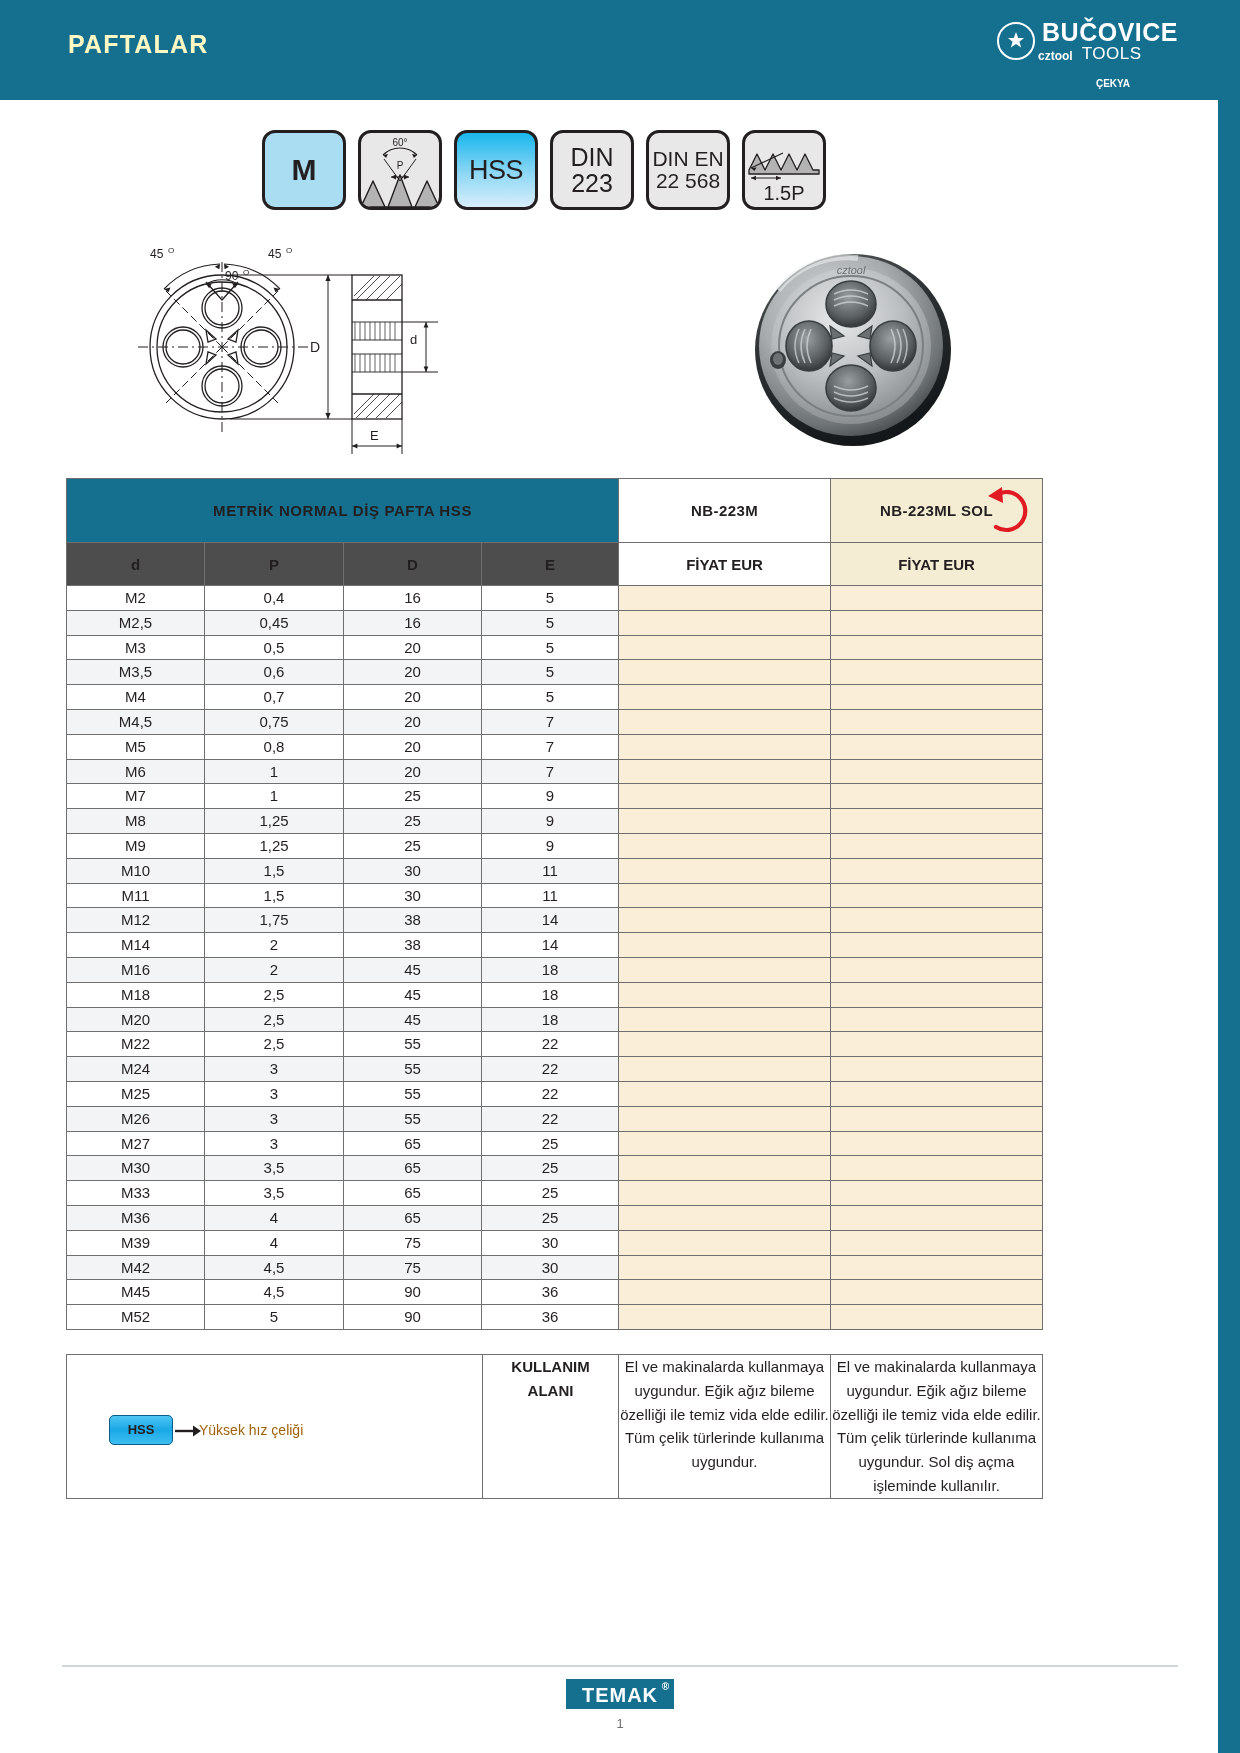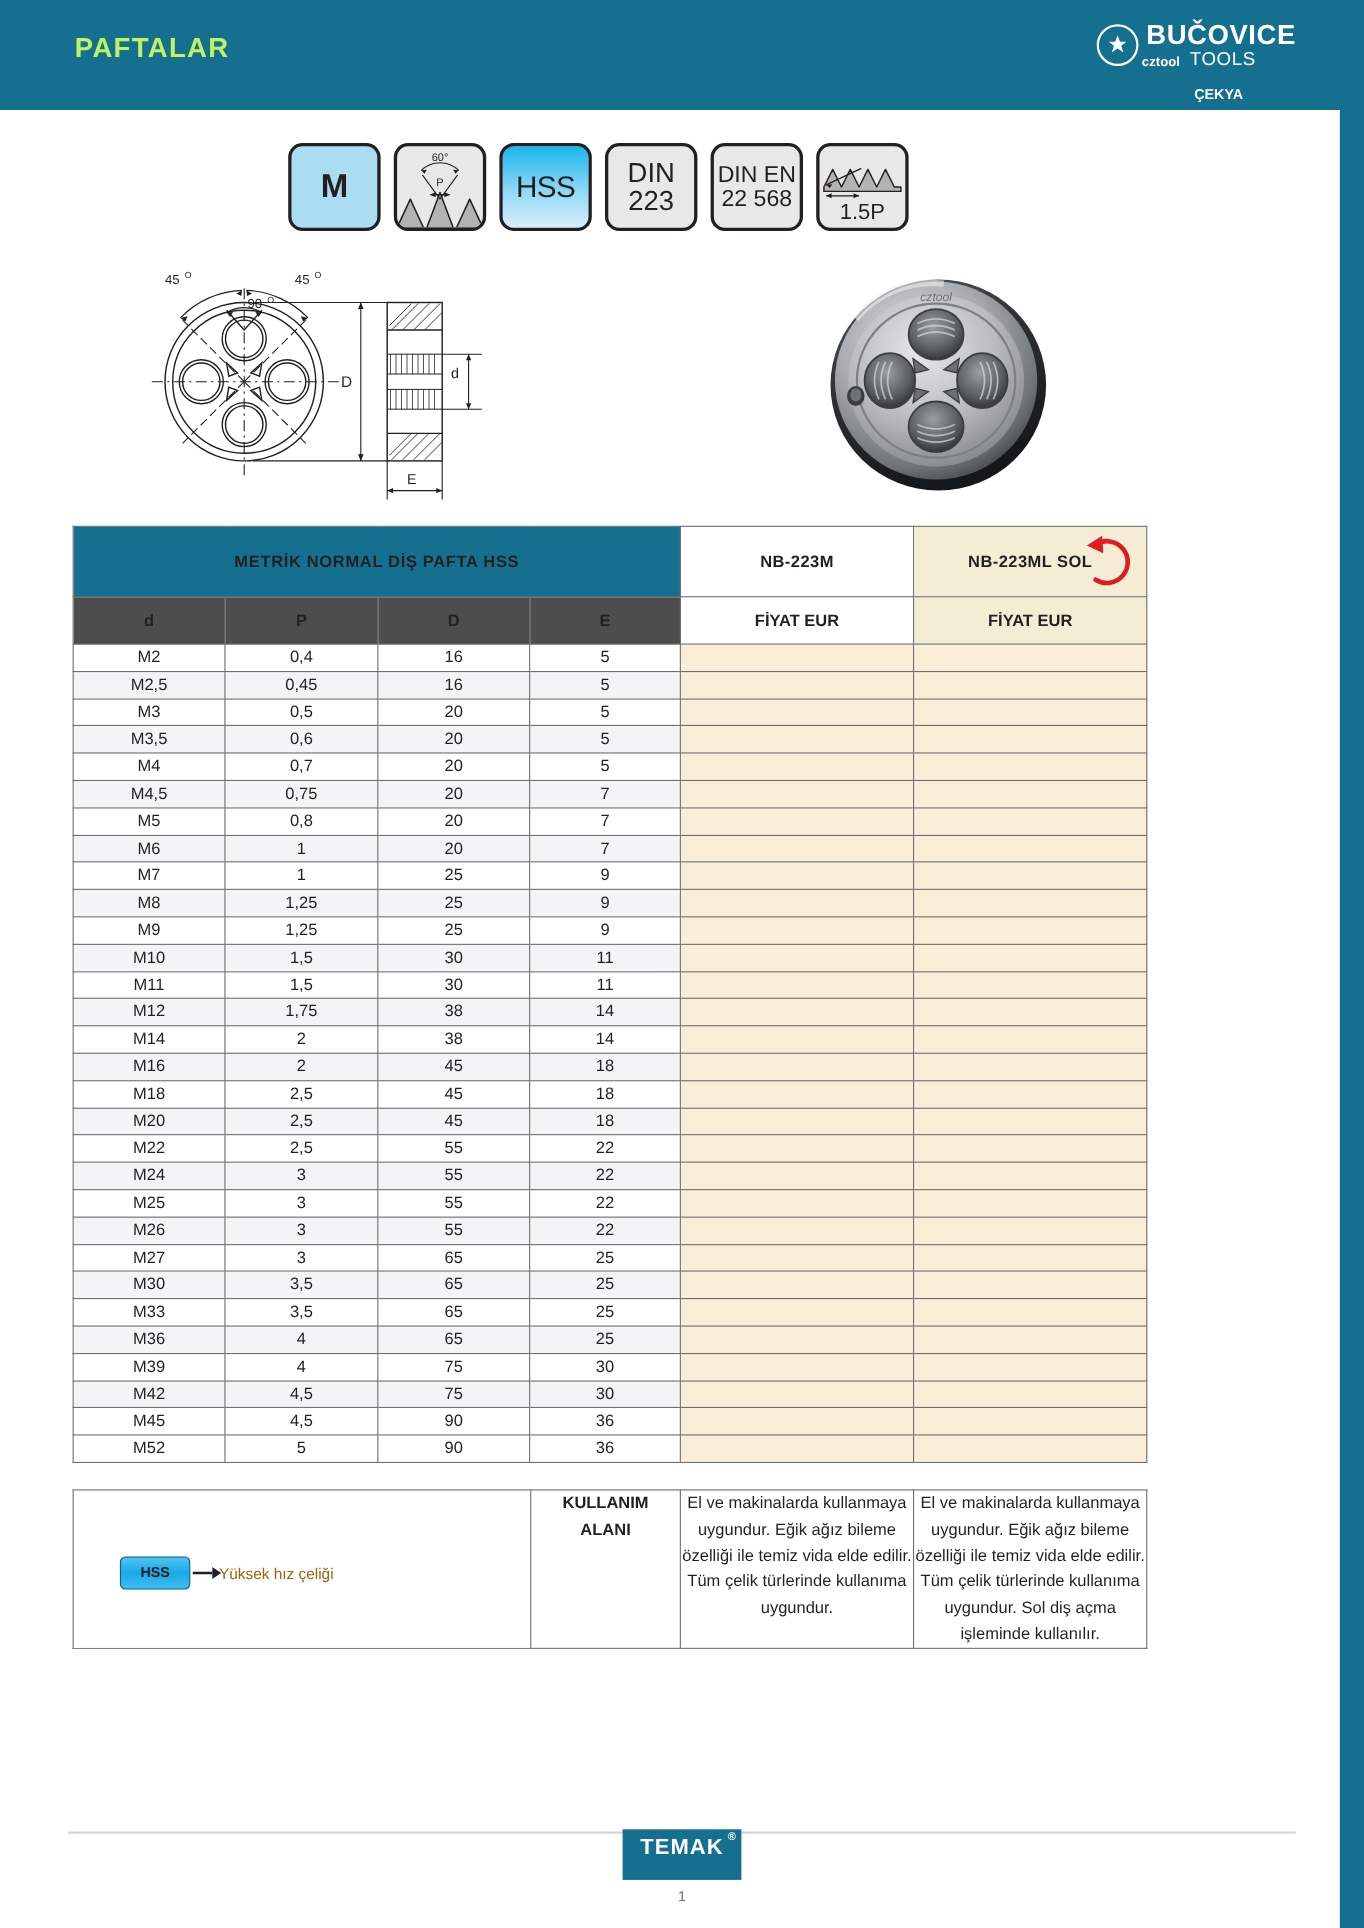--- a/index.html
+++ b/index.html
@@ -10,21 +10,21 @@
     position:relative;
     overflow:hidden;
   }
   
   .page-header{
     position:absolute;left:0;top:0;width:1240px;height:100px;
     background:#15708f;
   }
   .header-title{
     position:absolute;left:68px;top:30px;
-    color:#bef264;font-size:25px;font-weight:bold;
+    color:#fef9c3;font-size:25px;font-weight:bold;
     letter-spacing:1.2px;font-stretch:condensed;
   }
   .brand-block{
     position:absolute;right:62px;top:20px;
     text-align:right;color:#fff;
   }
   .brand-row{display:flex;align-items:center;gap:7px;}
   .brand-logo{
     width:34px;height:34px;border-radius:50%;
     border:2.5px solid #fff;display:flex;align-items:center;
@@ -32,21 +32,21 @@
   }
   .brand-logo svg{display:block;}
   .brand-words{line-height:1.0;text-align:left;}
   .brand-l1{font-size:25px;font-weight:bold;letter-spacing:.5px;}
   .brand-l2{font-size:17px;font-weight:normal;letter-spacing:.5px;}
   .brand-sub{
     font-size:12px;font-weight:bold;margin-top:2px;
     position:relative;left:-4px;
   }
   .brand-country{
-    font-size:13px;font-weight:bold;margin-top:16px;margin-right:48px;
+    font-size:10px;font-weight:bold;margin-top:16px;margin-right:48px;
   }
   
   .edge-strip{
     position:absolute;right:0;top:100px;width:22px;height:1560px;
     background:#15708f;
   }
   .edge-strip-bottom{
     position:absolute;right:0;bottom:0;width:22px;height:93px;background:#15708f;
   }
 
@@ -138,21 +138,21 @@
 
   
   .foot-rule{
     position:absolute;left:62px;bottom:86px;width:1116px;height:2px;background:#cfd6da;
   }
   .temak{
     position:absolute;left:0;right:0;bottom:44px;text-align:center;
   }
   .temak-logo{
     display:inline-block;background:#15708f;color:#fff;font-weight:bold;
-    font-size:20px;letter-spacing:1px;padding:5px 16px 18px 16px;position:relative;
+    font-size:20px;letter-spacing:1px;padding:5px 16px 2px 16px;position:relative;
   }
   .temak-logo sup{font-size:10px;position:absolute;top:2px;right:4px;}
   .page-num{
     position:absolute;left:0;right:0;bottom:22px;text-align:center;
     font-size:13px;color:#6f6f6f;
   }
 </style>
 </head>
 <body>
 

